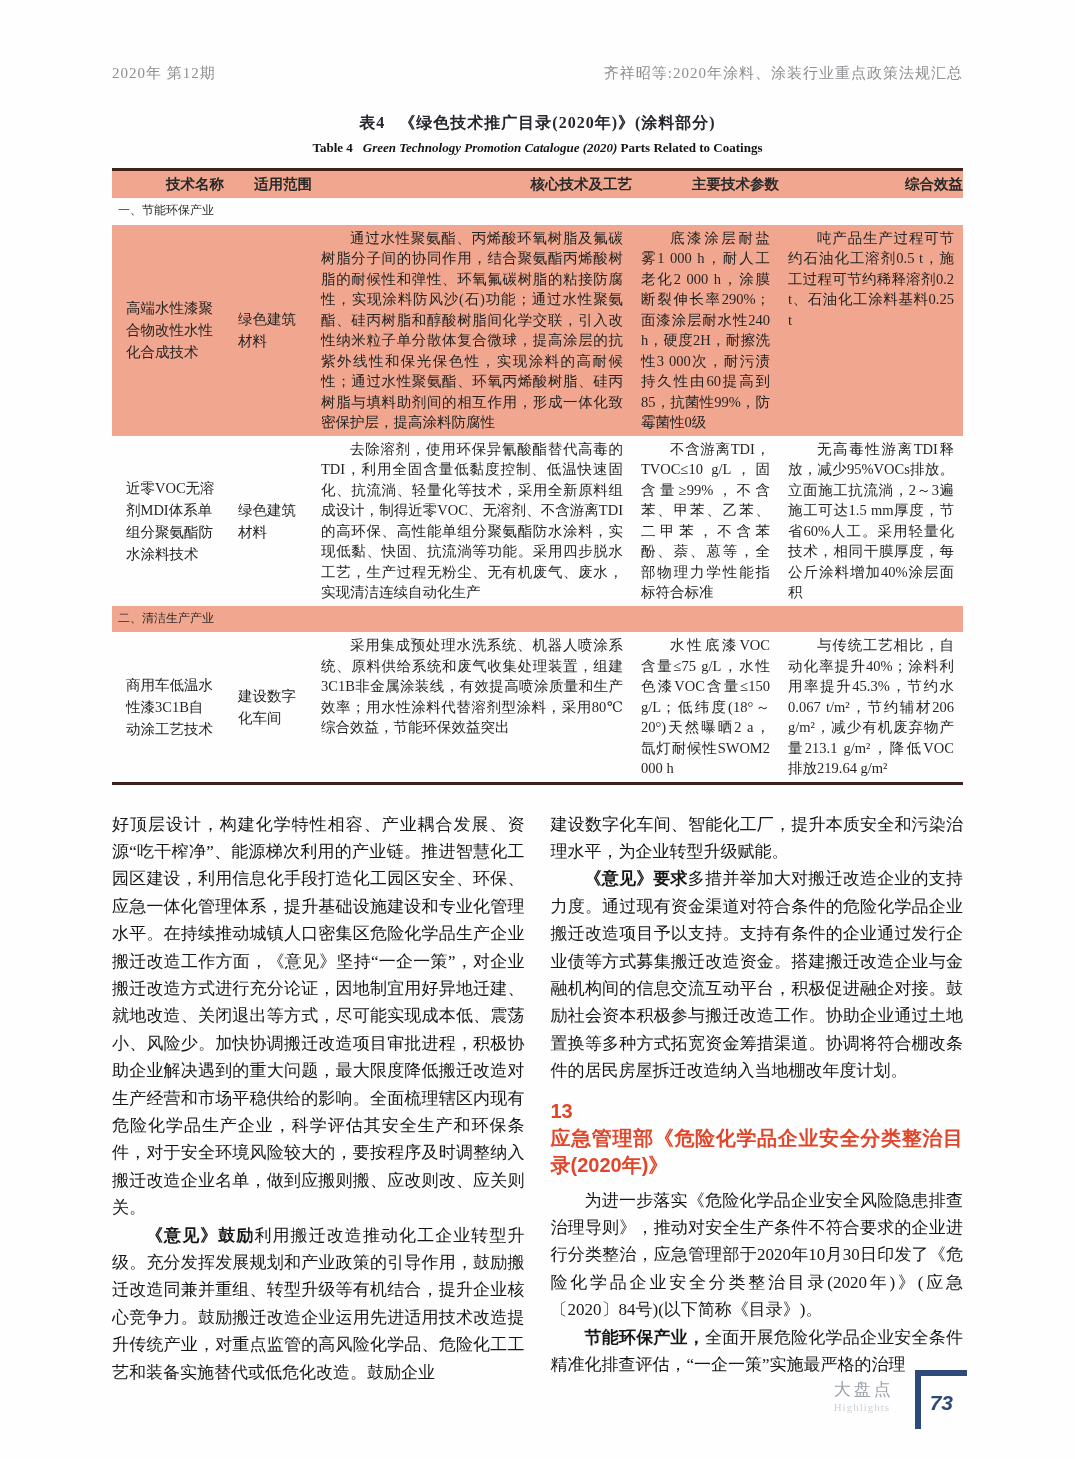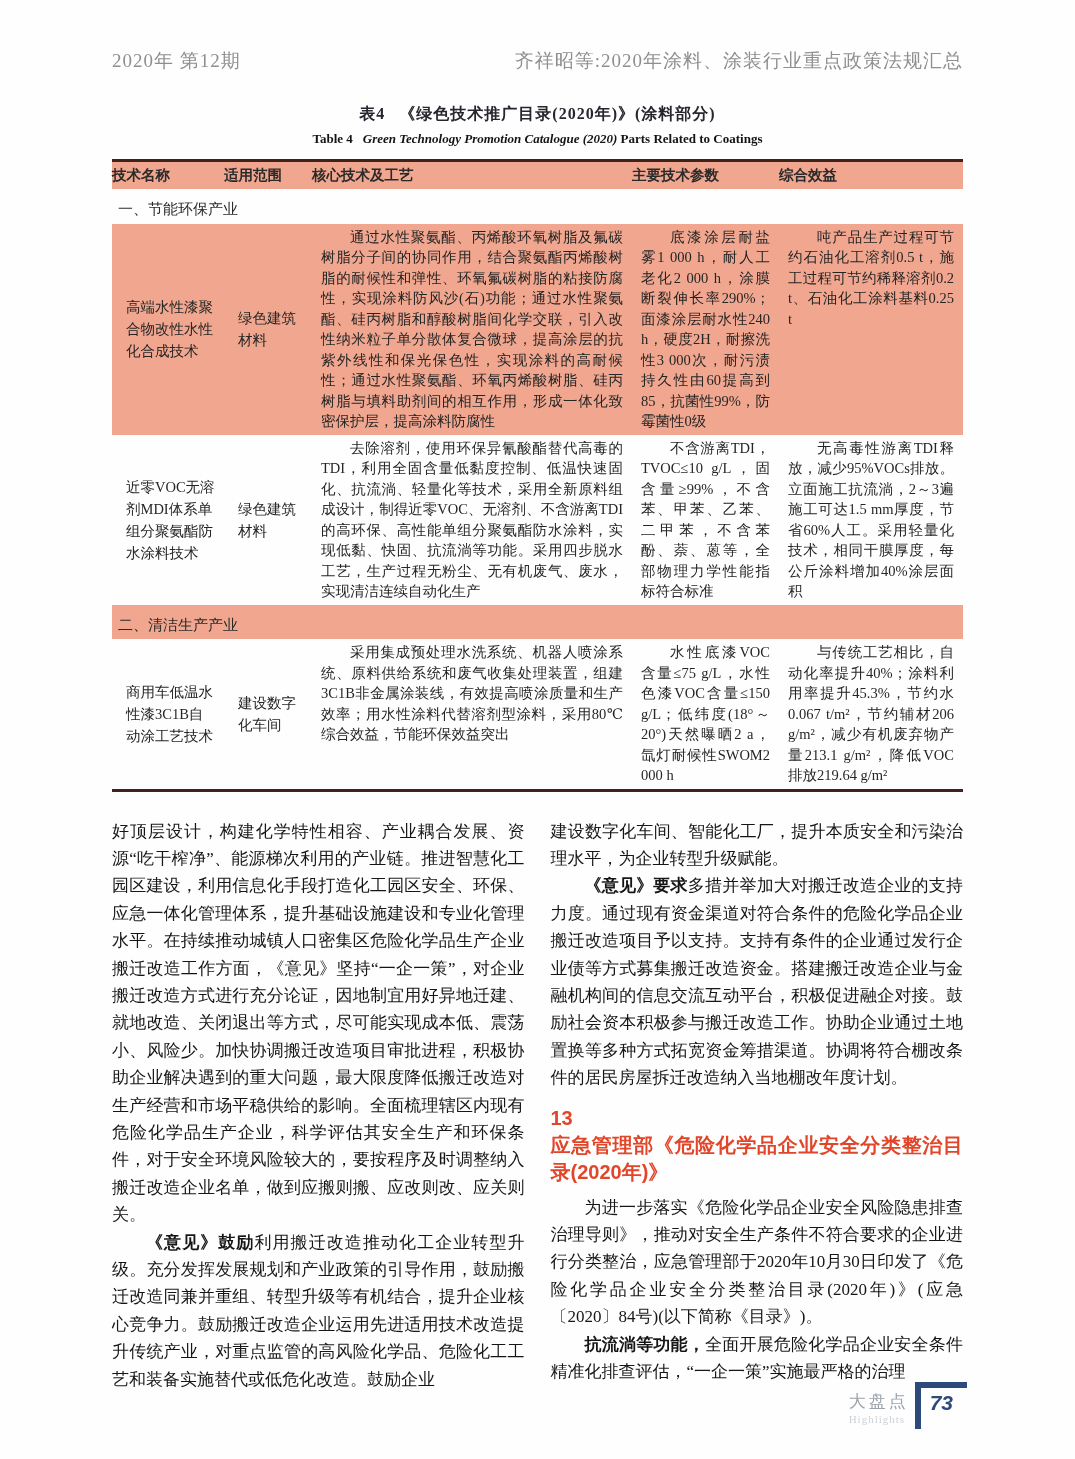--- a/index.html
+++ b/index.html
@@ -5,21 +5,21 @@
   html,body{margin:0;padding:0;background:#e9e9e9;}
   .page{
     width:1075px;height:1459px;background:#fefefe;position:relative;
     font-family:"Liberation Serif","DejaVu Serif",serif;color:#1c1c1c;
     box-sizing:border-box;overflow:hidden;
   }
   .content{padding:0 112px;}
   
   .page-header{
     display:flex;justify-content:space-between;align-items:baseline;
-    padding-top:48px;font-size:19px;color:#8f8f92;letter-spacing:1px;
+    padding-top:64px;font-size:15px;color:#8f8f92;letter-spacing:1px;
   }
   
   .table-titles{text-align:center;margin-top:30px;}
   .t-cn{font-size:16px;font-weight:bold;color:#26262e;letter-spacing:1px;}
   .t-cn .t-label{margin-right:14px;}
   .t-en{font-size:13px;font-weight:bold;color:#141414;margin-top:6px;}
   .t-en .t-label{margin-right:10px;}
   .t-en .italic{font-style:italic;}
   
   .gtable{
@@ -29,22 +29,22 @@
   }
   .trow{display:flex;}
   .salmon{background:#f1a78f;}
   .white{background:transparent;}
   .c1{width:112px;box-sizing:border-box;}
   .c2{width:88px;box-sizing:border-box;}
   .c3{width:320px;box-sizing:border-box;}
   .c4{width:147px;box-sizing:border-box;}
   .c5{width:184px;box-sizing:border-box;}
   .head-row{height:27px;align-items:center;font-weight:600;color:#2a2a2a;}
-  .head-row .hcell{text-align:left;}
-  .section-row{padding:10px 6px 4px;font-size:15px;color:#2a2a2a;}
+  .head-row .hcell{text-align:right;}
+  .section-row{padding:2px 6px 4px;font-size:12px;color:#2a2a2a;}
   .data-row .cell{padding:3px 9px;}
   .cell.namecell,.cell.scopecell{
     display:flex;align-items:center;text-align:left;line-height:22px;padding-left:14px;
   }
   .cell.just{text-align:justify;text-justify:inter-character;}
   .cell .tindent{display:block;text-indent:2em;}
   
   .columns{display:flex;gap:26px;margin-top:26px;}
   .col{width:413px;font-size:17px;line-height:27.4px;text-align:justify;text-justify:inter-character;color:#161616;}
   .col p{margin:0;}
@@ -61,23 +61,23 @@
   .sec13 .txt{flex:1;}
   
   .page-footer{
     position:absolute;right:108px;bottom:30px;
     display:flex;align-items:flex-start;
   }
   .brand{margin-top:8px;}
   .brand .cn{font-size:17px;color:#9ba3ab;letter-spacing:3px;}
   .brand .en{font-size:11px;color:#ccd1d6;margin-top:0;letter-spacing:1px;}
   .pagenum-box{
-    margin-left:6px;
+    margin-left:21px;
     border-left:6px solid #2e4a7a;border-top:6px solid #2e4a7a;
-    padding:3px 14px 14px 9px;
+    padding:15px 14px 14px 9px;
   }
   .pagenum{
     color:#2e4a7a;font-size:21px;font-weight:bold;font-style:italic;
     font-family:"Liberation Sans","DejaVu Sans",sans-serif;
   }
 </style>
 </head>
 <body>
 
 <div class="page">
@@ -164,21 +164,21 @@
       </div>
 
       <div class="col">
         <p>建设数字化车间、智能化工厂，提升本质安全和污染治理水平，为企业转型升级赋能。</p>
         <p class="indent"><b>《意见》要求</b><span>多措并举加大对搬迁改造企业的支持力度。通过现有资金渠道对符合条件的危险化学品企业搬迁改造项目予以支持。支持有条件的企业通过发行企业债等方式募集搬迁改造资金。搭建搬迁改造企业与金融机构间的信息交流互动平台，积极促进融企对接。鼓励社会资本积极参与搬迁改造工作。协助企业通过土地置换等多种方式拓宽资金筹措渠道。协调将符合棚改条件的居民房屋拆迁改造纳入当地棚改年度计划。</span></p>
         <h2 class="sec13">
           <span class="num">13</span>
           <span class="txt">应急管理部《危险化学品企业安全分类整治目录(2020年)》</span>
         </h2>
         <p class="indent">为进一步落实《危险化学品企业安全风险隐患排查治理导则》，推动对安全生产条件不符合要求的企业进行分类整治，应急管理部于2020年10月30日印发了《危险化学品企业安全分类整治目录(2020年)》(应急〔2020〕84号)(以下简称《目录》)。</p>
-        <p class="indent"><b>抗流淌等功能，</b><span>全面开展危险化学品企业安全条件精准化排查评估，“一企一策”实施最严格的治理</span></p>
+        <p class="indent"><b>节能环保产业，</b><span>全面开展危险化学品企业安全条件精准化排查评估，“一企一策”实施最严格的治理</span></p>
       </div>
 
     </div>
   </div>
 
   <div class="page-footer">
     <div class="brand">
       <div class="cn">大盘点</div>
       <div class="en">Highlights</div>
     </div>

